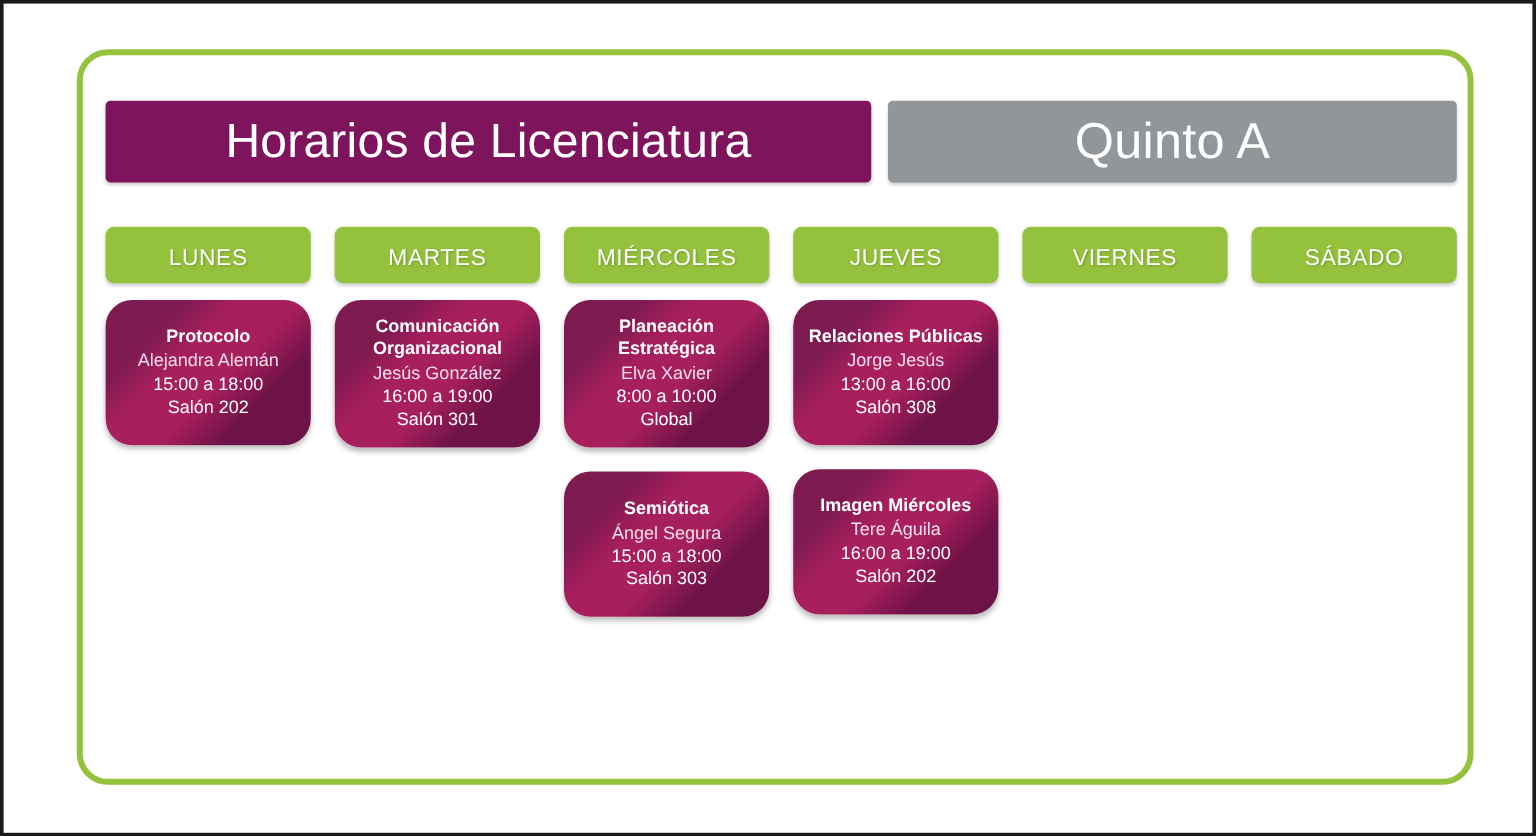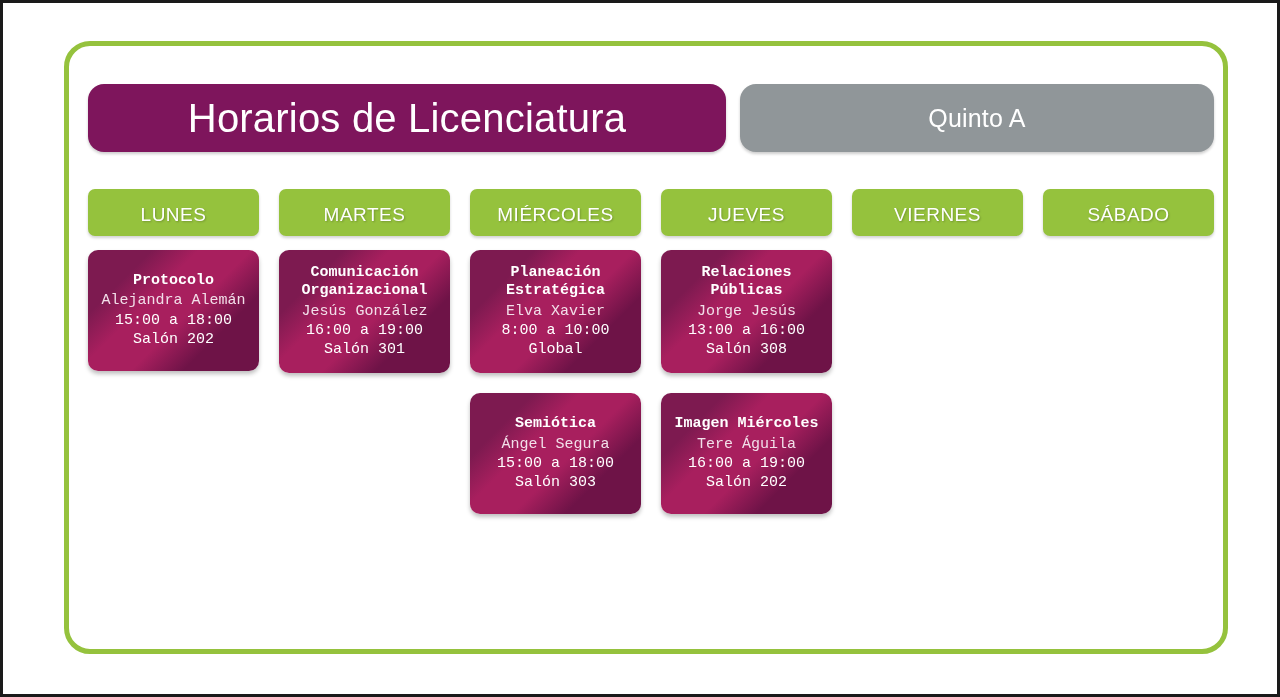--- a/index.html
+++ b/index.html
@@ -41,38 +41,38 @@
   #header-row {
     position: absolute;
     left: 19px;
     top: 38px;
     width: 1126px;
     height: 68px;
     display: flex;
     gap: 14px;
   }
   .header-pill {
-    border-radius: 16px;
+    border-radius: 4px;
     display: flex;
     align-items: center;
     justify-content: center;
     color: #ffffff;
     font-weight: 400;
     letter-spacing: 0.2px;
     box-shadow: 0 2px 3px rgba(0,0,0,0.20);
   }
   #title-pill {
     flex: 0 0 638px;
     background: #7e155c;
     font-size: 40px;
   }
   #group-pill {
     flex: 1 1 auto;
     background: #909699;
-    font-size: 25px;
+    font-size: 42px;
     text-align: center;
   }
 
   
   #days-grid {
     position: absolute;
     left: 19px;
     top: 143px;
     width: 1126px;
     height: 440px;
@@ -106,39 +106,38 @@
     display: flex;
     flex-direction: column;
     gap: 20px;
   }
 
   
   .class-card {
     position: relative;
     box-sizing: border-box;
     min-height: 121px;
-    border-radius: 10px;
+    border-radius: 22px;
     padding: 14px 8px;
     display: flex;
     flex-direction: column;
     align-items: center;
     justify-content: center;
     text-align: center;
     color: #ffffff;
     overflow: hidden;
     background:
       linear-gradient(135deg,
         #7d1a50 0%,
         #7d1a50 22%,
         #a81f5e 38%,
         #a81f5e 56%,
         #6e1347 74%,
         #6e1347 100%);
     box-shadow: 0 3px 4px rgba(0,0,0,0.25);
-    font-family: Liberation Mono, monospace;
   }
   .card-subject {
     font-size: 15px;
     font-weight: bold;
     line-height: 1.22;
     margin-bottom: 1px;
   }
   .card-teacher {
     font-size: 15px;
     font-weight: 400;

